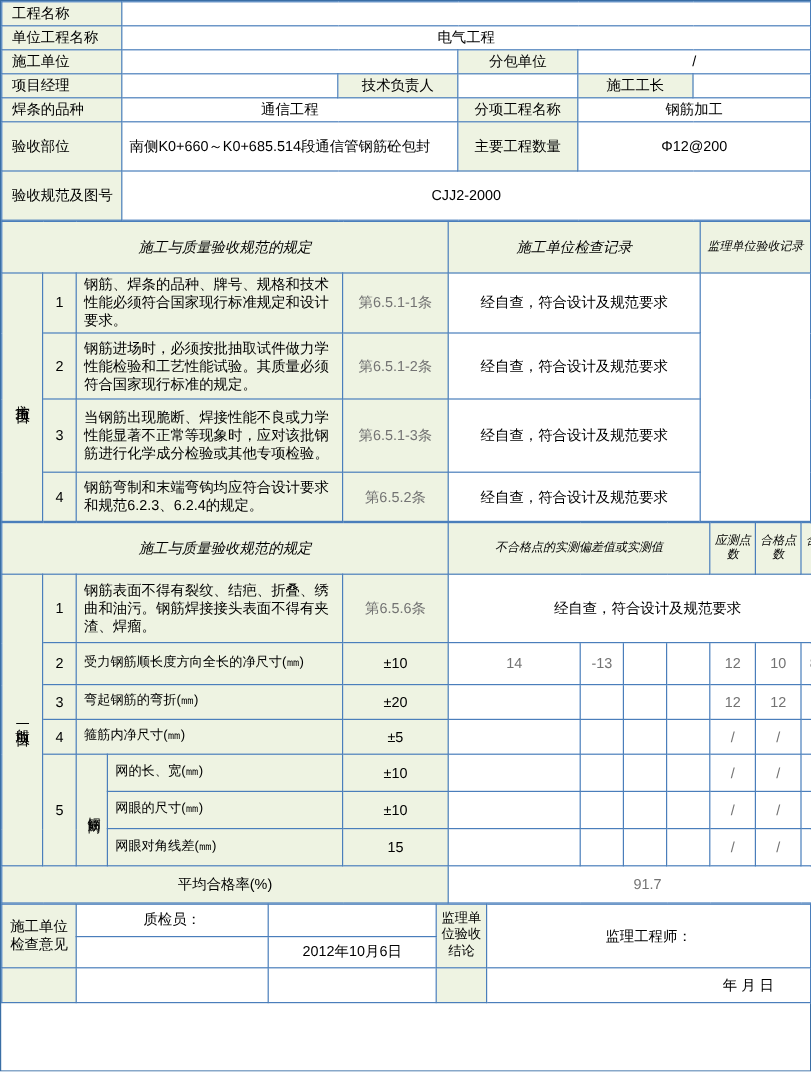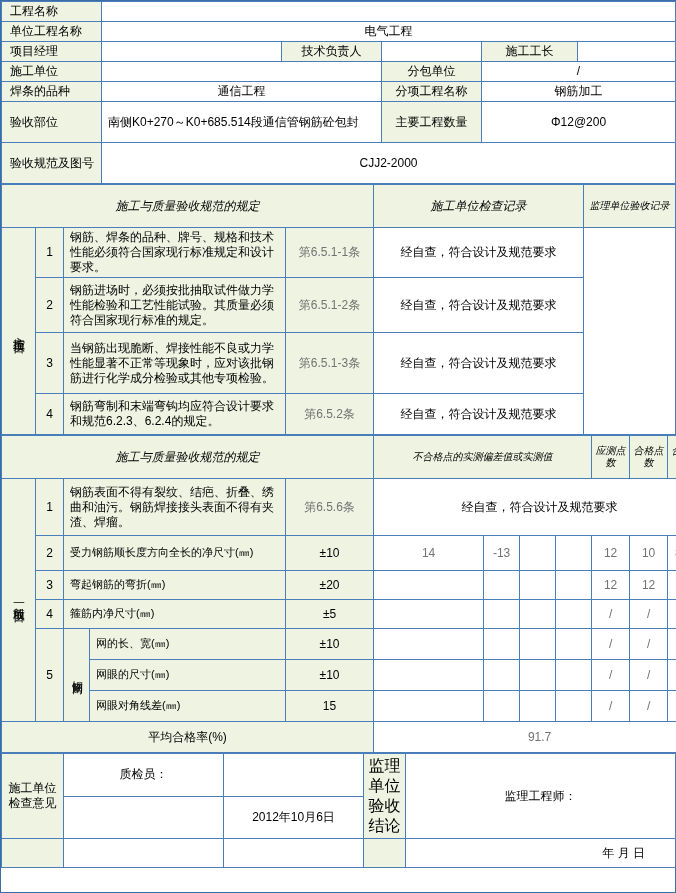--- a/index.html
+++ b/index.html
@@ -34,42 +34,42 @@
   <tbody>
         <tr>
     <td class="lbl">工程名称</td>
     <td class="val" colspan="5"></td>
   </tr>
   <tr>
     <td class="lbl">单位工程名称</td>
     <td class="val" colspan="5">电气工程</td>
   </tr>
   <tr>
-    <td class="lbl">项目经理</td>
-    <td class="val"></td>
-    <td class="lblc">技术负责人</td>
-    <td class="val"></td>
-    <td class="lblc">施工工长</td>
-    <td class="val"></td>
-  </tr>
-  <tr>
     <td class="lbl">施工单位</td>
     <td class="val" colspan="2"></td>
     <td class="lblc">分包单位</td>
     <td class="val" colspan="2">/</td>
   </tr>
   <tr>
+    <td class="lbl">项目经理</td>
+    <td class="val"></td>
+    <td class="lblc">技术负责人</td>
+    <td class="val"></td>
+    <td class="lblc">施工工长</td>
+    <td class="val"></td>
+  </tr>
+  <tr>
     <td class="lbl">焊条的品种</td>
     <td class="val" colspan="2">通信工程</td>
     <td class="lblc">分项工程名称</td>
     <td class="val" colspan="2">钢筋加工</td>
   </tr>
   <tr>
     <td class="lbl">验收部位</td>
-    <td class="val lefttxt" colspan="2" style="height:36px">南侧K0+270～K0+685.514段通信管钢筋砼包封</td>
+    <td class="val lefttxt" colspan="2" style="height:36px">南侧K0+660～K0+685.514段通信管钢筋砼包封</td>
     <td class="lblc">主要工程数量</td>
     <td class="val" colspan="2">Φ12@200</td>
   </tr>
   <tr>
     <td class="lbl" style="height:36px">验收规范及图号</td>
     <td class="val" colspan="5">CJJ2-2000</td>
   </tr>
 </tbody>
     </table>
 
@@ -239,21 +239,21 @@
         <col style="width:160px">
         <col style="width:140px">
     <col style="width:42px">
         <col style="width:270px">
   </colgroup>
   <tbody>
         <tr>
     <td class="lblc" rowspan="2" style="height:48px;font-size:12px">施工单位检查意见</td>
     <td class="val">质检员：</td>
     <td class="val"></td>
-    <td class="lblc" rowspan="2" style="font-size:16px">监理单位验收结论</td>
+    <td class="lblc" rowspan="2" style="font-size:11px">监理单位验收结论</td>
     <td class="val" rowspan="2">监理工程师：</td>
   </tr>
   <tr>
     <td class="val"></td>
     <td class="val">2012年10月6日</td>
   </tr>
   <tr>
     <td class="lblc" style="height:24px"></td>
     <td class="val"></td>
     <td class="val"></td>

